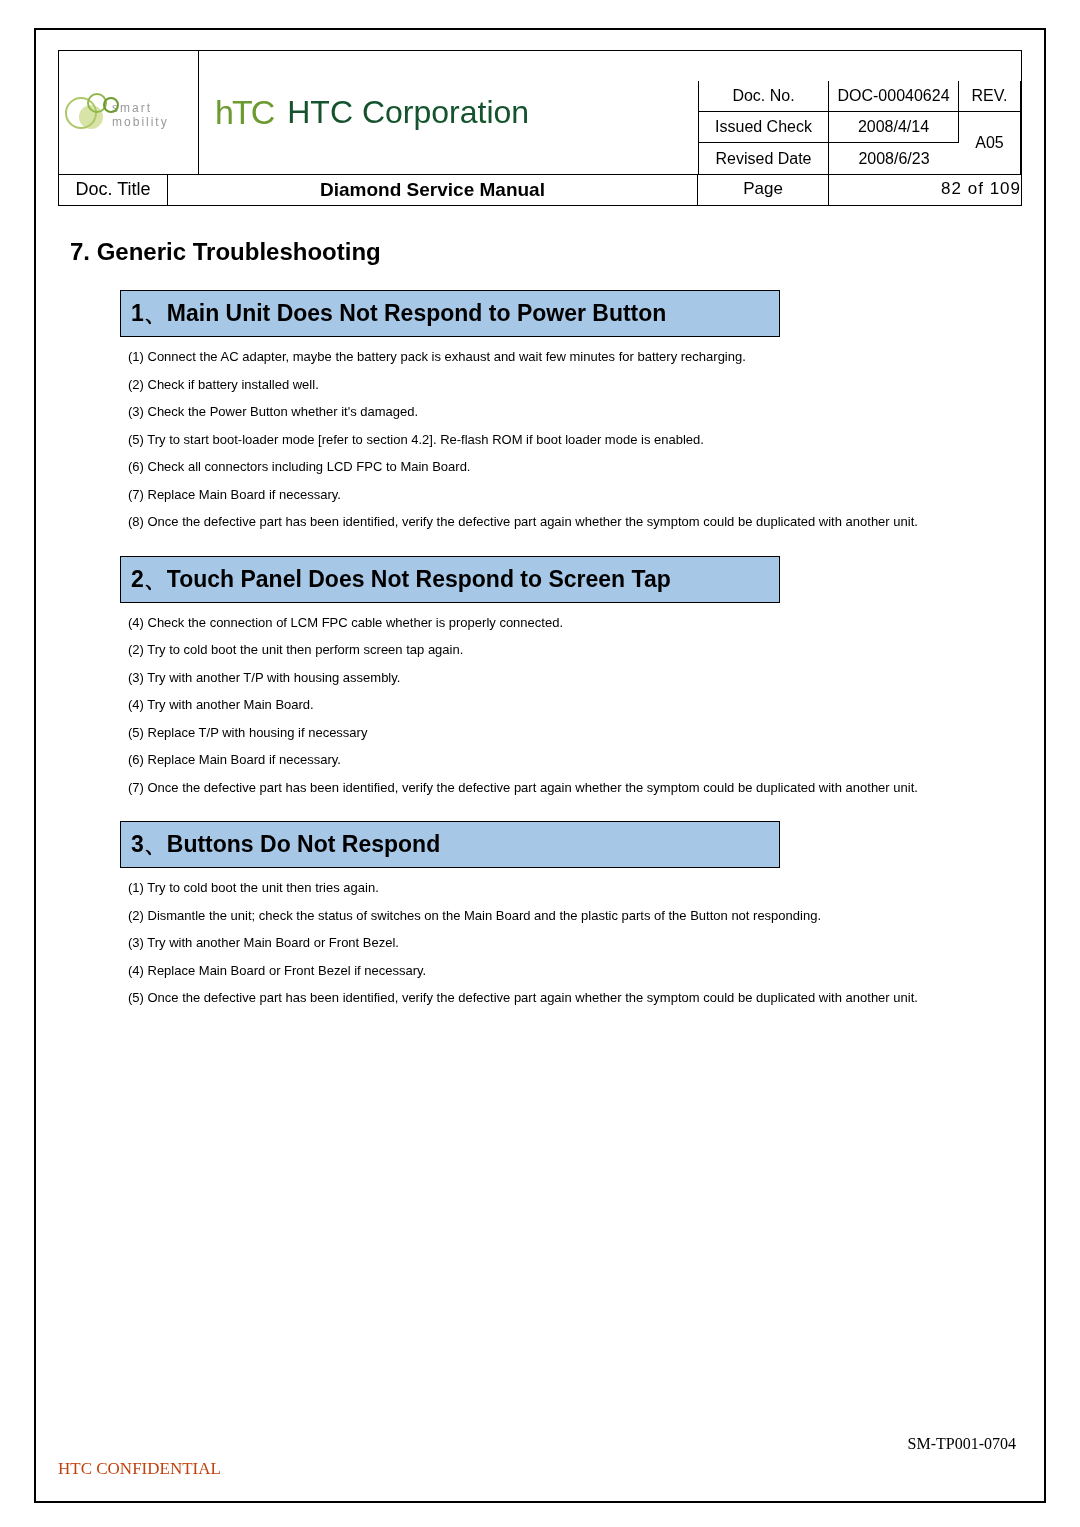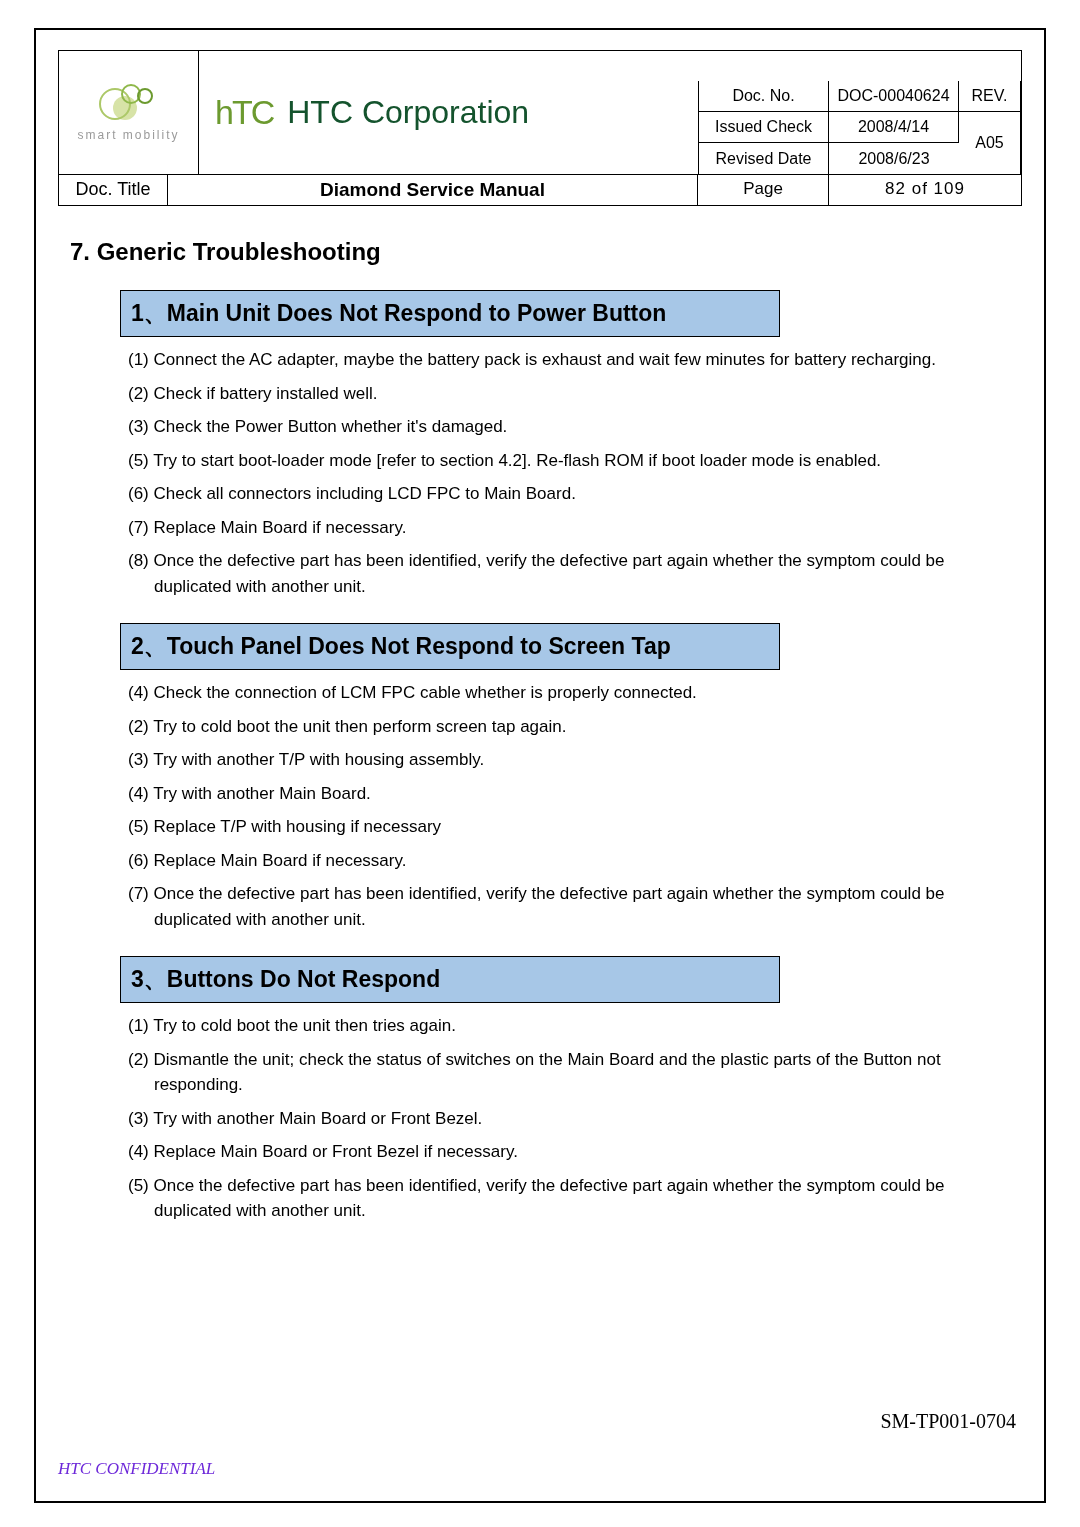--- a/index.html
+++ b/index.html
@@ -27,21 +27,21 @@
   
   .header-wrap {
     display: flex;
     align-items: stretch;
     border: 1px solid #000;
   }
   .logo-cell {
     border-right: 1px solid #000;
     width: 140px;
     display: flex;
-    flex-direction: column;
+    flex-direction: row;
     align-items: center;
     justify-content: center;
     padding: 4px 6px;
     box-sizing: border-box;
   }
   .logo-circles {
     position: relative;
     width: 60px;
     height: 40px;
   }
@@ -120,21 +120,21 @@
   }
   .page-label {
     width: 130px;
     text-align: center;
     border-right: 1px solid #000;
     padding: 4px 0;
     font-size: 17px;
   }
   .page-val {
     width: 192px;
-    text-align: center;
+    text-align: right;
     padding: 4px 0;
     font-size: 17px;
     letter-spacing: 1px;
   }
   
   .content {
     padding: 24px 12px 0 12px;
   }
   h2.section {
     font-size: 24px;
@@ -149,42 +149,41 @@
     padding: 7px 10px;
     font-weight: bold;
     font-size: 23px;
     width: 660px;
     box-sizing: border-box;
   }
   .steps {
     padding: 10px 0 4px 8px;
   }
   .step {
-    font-size: 17px;
+    font-size: 13px;
     line-height: 1.5;
     margin-bottom: 8px;
     padding-left: 26px;
     text-indent: -26px;
   }
   
   .footer-left {
     position: absolute;
     left: 22px;
     bottom: 22px;
-    font-style: italic;
     font-family: "Times New Roman", serif;
-    color: #6d28d9;
+    color: #c2410c;
     font-size: 17px;
   }
   .footer-right {
     position: absolute;
     right: 28px;
-    bottom: 68px;
+    bottom: 48px;
     font-family: "Times New Roman", serif;
-    font-size: 20px;
+    font-size: 16px;
   }
 </style>
 </head>
 <body>
 
 <div class="page">
   <div class="outer-frame">
 
     <div class="header-wrap">
       <div class="logo-cell">

